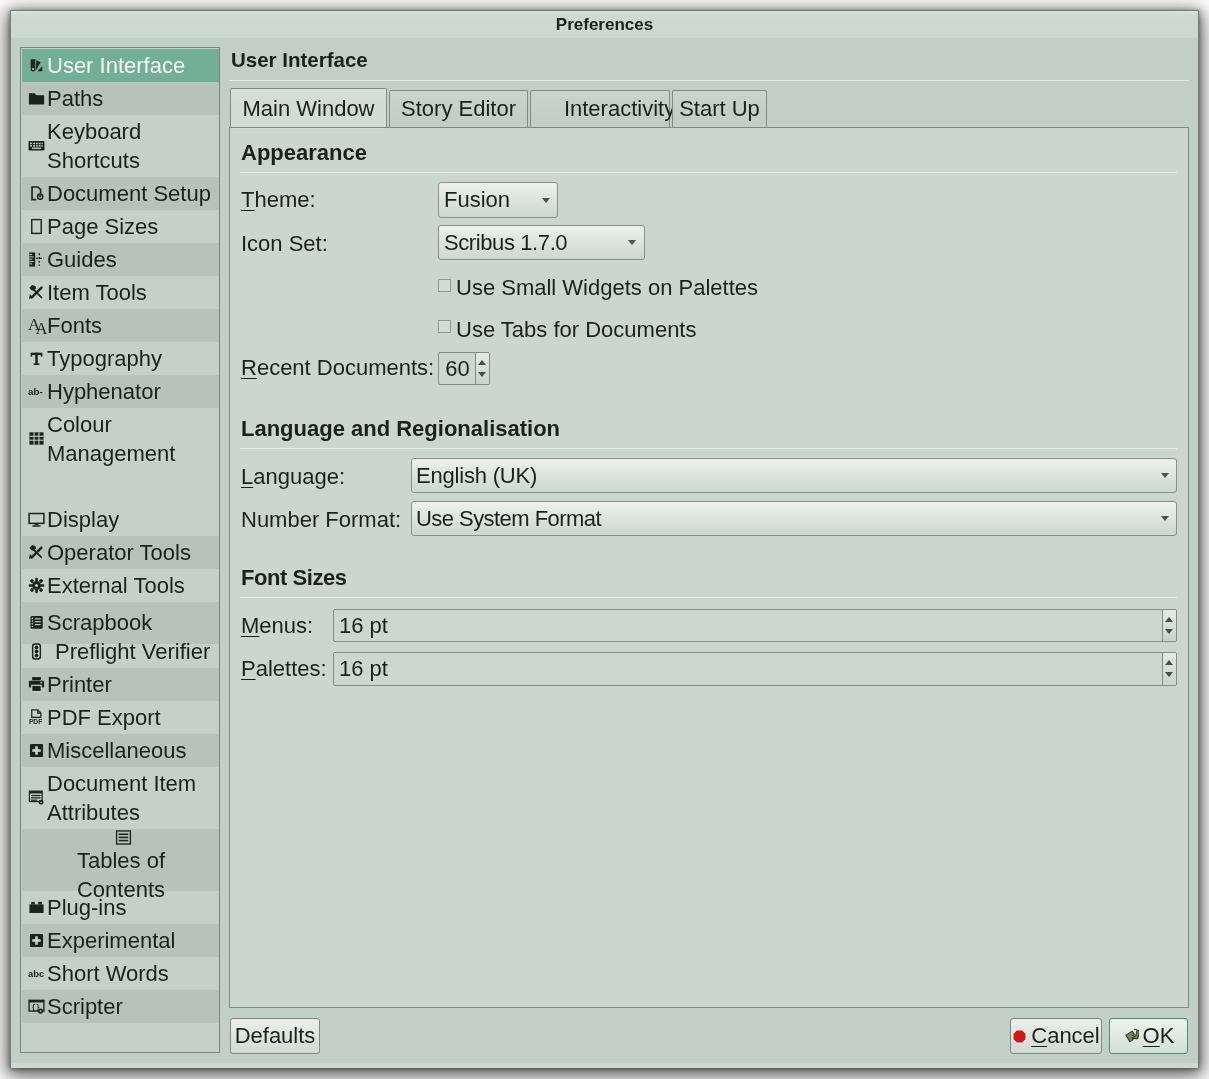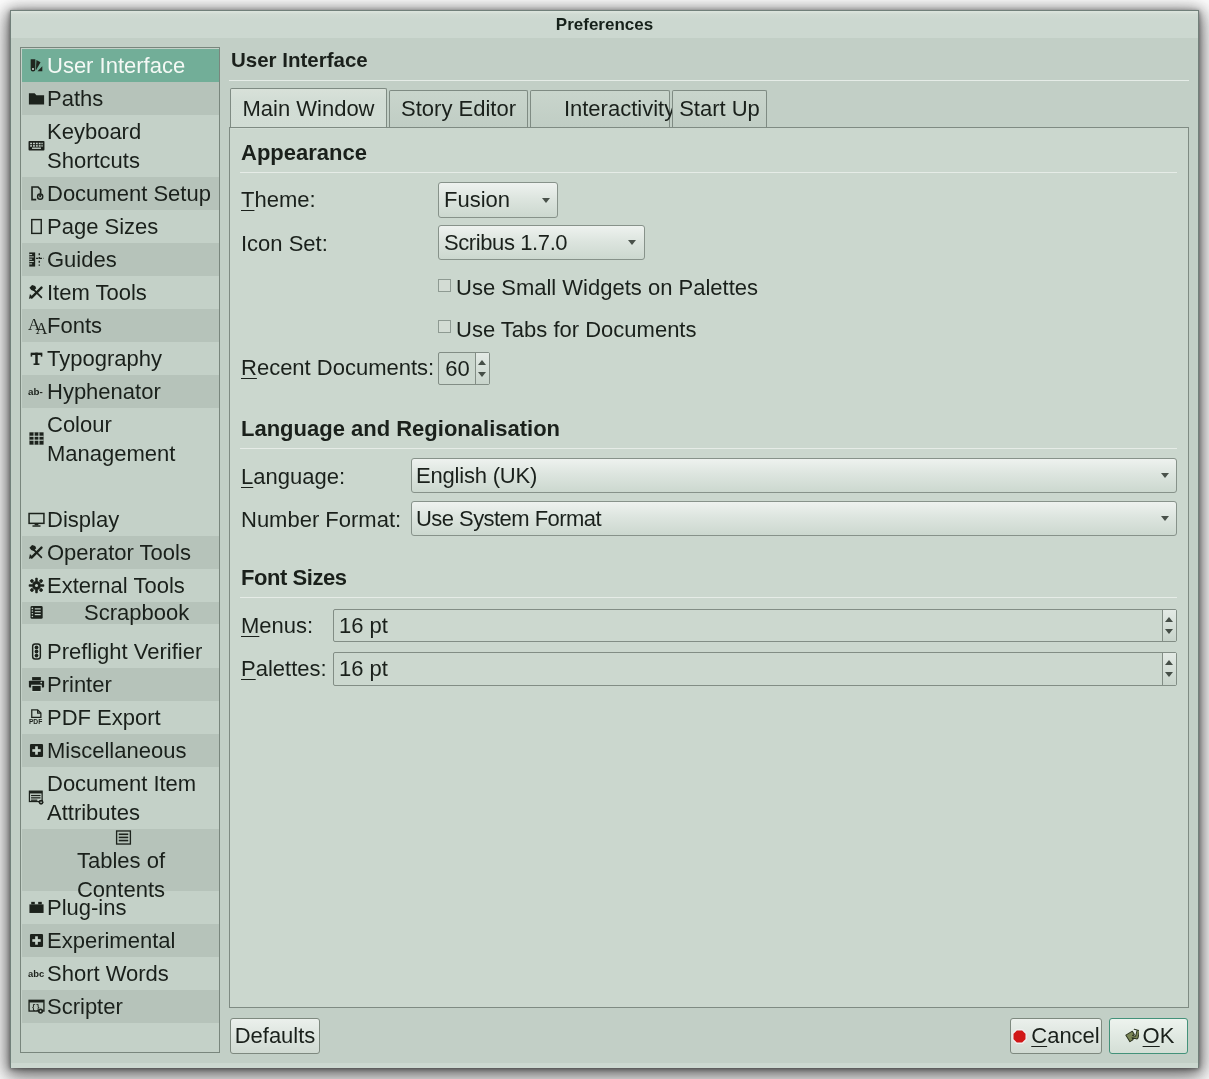--- a/index.html
+++ b/index.html
@@ -236,38 +236,38 @@
             <g fill="#1c221c">
               <rect x="8.2" y="0.4" width="2.7" height="18.2" rx="1.2" transform="rotate(45 9.5 9.5)"></rect>
               <rect x="8.6" y="0.9" width="1.9" height="17.2" rx="0.9" transform="rotate(-45 9.5 9.5)"></rect>
               <path d="M1.6 4.2l3-3 3.4 1 1.2 2.6-3 3-2.6-1.2z"></path>
               <path d="M2.2 11.2l2.4 2.4-2 2.6-1.6.4.4-1.6z"></path>
             </g>
           </svg>
         </span>
         <span class="tx">Operator Tools</span>
       </div>
-      <div class="row dark" style="top: 553.5px; height: 22px; gap: 37px;">
+      <div class="row dark" style="top: 553.5px; height: 42px;">
         <span class="ic">
           <svg viewBox="0 0 19 19">
             <rect x="2.8" y="2.2" width="13.6" height="14.4" rx="1.6" fill="#1c221c"></rect>
             <g fill="#c4d1c8">
               <circle cx="4.9" cy="4.9" r="0.9"></circle>
               <circle cx="4.9" cy="7.9" r="0.9"></circle>
               <circle cx="4.9" cy="10.9" r="0.9"></circle>
               <circle cx="4.9" cy="13.9" r="0.9"></circle>
               <rect x="7.6" y="4.8" width="6.6" height="1.3"></rect>
               <rect x="7.6" y="8" width="6.6" height="1.3"></rect>
               <rect x="7.6" y="11.2" width="6.6" height="1.3"></rect>
             </g>
           </svg>
         </span>
         <span class="tx">Scrapbook</span>
       </div>
-      <div class="row " style="top: 586.5px; height: 33px;">
+      <div class="row " style="top: 586.5px; height: 33px; gap: 8px;">
         <span class="ic">
           <svg viewBox="0 0 19 19">
             <rect x="5.2" y="1.2" width="8.6" height="16.6" rx="2.8" fill="none" stroke="#1c221c" stroke-width="1.6"></rect>
             <circle cx="9.5" cy="5" r="2.1" fill="#1c221c"></circle>
             <circle cx="9.5" cy="9.5" r="2.1" fill="#1c221c"></circle>
             <circle cx="9.5" cy="14" r="2.1" fill="#1c221c"></circle>
           </svg>
         </span>
         <span class="tx">Preflight Verifier</span>
       </div>

